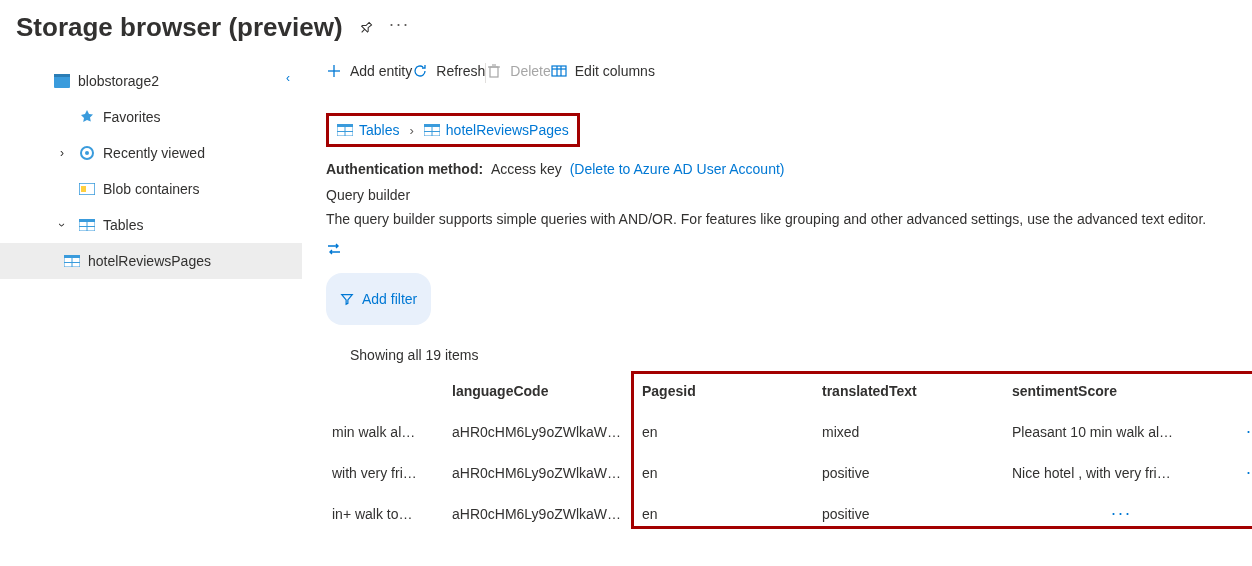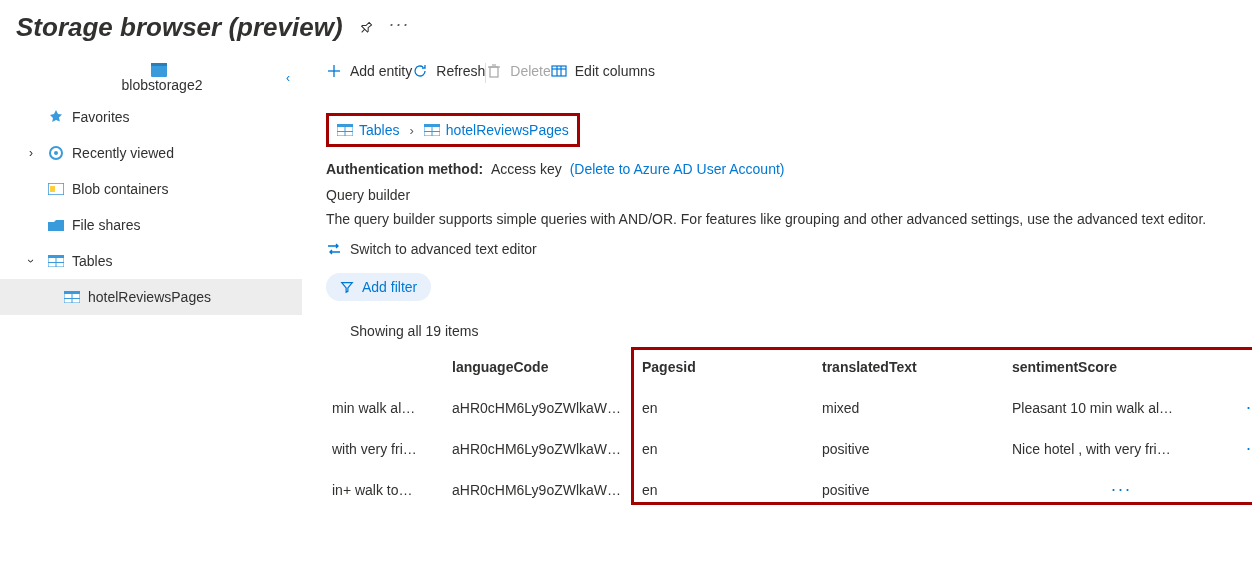--- a/index.html
+++ b/index.html
@@ -20,21 +20,20 @@
     font-size: 14px;
     color: var(--text);
     background: #fff;
     width: 1252px;
   }
   .header {
     display: flex;
     align-items: center;
     gap: 16px;
     padding: 12px 16px 16px 16px;
-    font-style: italic;
   }
   .header h1 {
     font-weight: 600;
     font-size: 26px;
     margin: 0;
   }
   .pin-icon, .more-icon {
     color: var(--text);
     line-height: 1;
   }
@@ -62,22 +61,22 @@
     align-items: center;
     height: 36px;
     cursor: pointer;
   }
   .tree li .twisty {
     width: 30px; text-align: center; color: var(--text); font-size: 12px;
   }
   .tree li .ico {
     width: 20px; display: inline-flex; justify-content: center; margin-right: 6px;
   }
-  .tree li.root { padding-left: 22px; flex-direction: column; }
-  .tree li.child { padding-left: 16px; }
+  .tree li.root { padding-left: 22px; }
+  .tree li.child { padding-left: 47px; }
   .tree li.grandchild { padding-left: 62px; }
   .tree li.selected { background: var(--sidebar-sel); }
   .sb-text { color: var(--text); }
   
   .main {
     flex: 1 1 auto;
     padding: 4px 12px 0 24px;
     overflow: hidden;
   }
   .toolbar {
@@ -97,21 +96,21 @@
   .auth-line { margin: 6px 0 10px 0;}
   .auth-line b { font-weight:600;}
   .auth-line a { color: var(--link); cursor:pointer;}
   .section-h { font-weight: 400; margin: 6px 0 8px 0;}
   .desc { color: var(--text); margin-bottom: 14px; }
   .switch-row { display:flex; align-items:center; gap:8px; color: var(--text); margin-bottom: 16px; cursor:pointer;}
   .switch-row svg { color: var(--link); width:16px; height:16px;}
   .pill {
     display:inline-flex; align-items:center; gap:8px;
     background: var(--pill-bg); color: var(--link);
-    border-radius: 16px; padding: 6px 14px; cursor:pointer;
+    border-radius: 16px; padding: 18px 14px; cursor:pointer;
     margin-bottom: 22px;
   }
   .show-count { margin-bottom: 8px; margin-left: 24px; }
   
   .table-wrap { position:relative; }
   .grid {
     display: grid;
     grid-template-columns: 120px 190px 180px 190px 230px 40px;
     align-items: center;
   }
@@ -177,29 +176,20 @@
         <span class="twisty"></span>
         <span class="ico">
           <svg width="16" height="12" viewBox="0 0 16 12">
               <rect width="16" height="12" rx="1" fill="none" stroke="#3a9bdc" stroke-width="1.5"></rect>
               <rect x="2" y="3" width="5" height="6" fill="#ffcf3e"></rect>
             </svg>
         </span>
         <span class="sb-text">Blob containers</span>
       </li>
       <li class="child">
-        <span class="twisty"></span>
-        <span class="ico">
-          <svg width="16" height="12" viewBox="0 0 16 12">
-              <path d="M0 3h6l2-2h8v11H0z" fill="#3a9bdc"></path>
-            </svg>
-        </span>
-        <span class="sb-text">File shares</span>
-      </li>
-      <li class="child">
         <span class="twisty" style="transform:rotate(90deg);">›</span>
         <span class="ico">
           <svg width="16" height="12" viewBox="0 0 16 12">
               <rect width="16" height="12" fill="#fff" stroke="#3a9bdc"></rect>
               <rect width="16" height="3" fill="#3a9bdc"></rect>
               <line x1="8" y1="3" x2="8" y2="12" stroke="#3a9bdc"></line>
               <line x1="0" y1="7.5" x2="16" y2="7.5" stroke="#3a9bdc"></line>
             </svg>
         </span>
         <span class="sb-text">Tables</span>
@@ -285,21 +275,20 @@
     </div>
 
     <div class="section-h">Query builder</div>
     <div class="desc">The query builder supports simple queries with AND/OR. For features like grouping and other advanced settings, use the advanced text editor.</div>
 
     <div class="switch-row">
       <svg viewBox="0 0 16 16" fill="none" stroke="currentColor" stroke-width="1.4">
           <path d="M2 5h10M10 3l2 2-2 2"></path>
           <path d="M14 11H4M6 9l-2 2 2 2"></path>
         </svg>
-      <span>Switch to advanced text editor</span>
     </div>
 
     <div class="pill">
       <svg viewBox="0 0 16 16" width="14" height="14" fill="none" stroke="currentColor" stroke-width="1.4">
           <path d="M2 3h12L9 9v4l-2 1V9L2 3z"></path>
         </svg>
       <span>Add filter</span>
     </div>
 
     <div class="show-count">Showing all 19 items</div>

